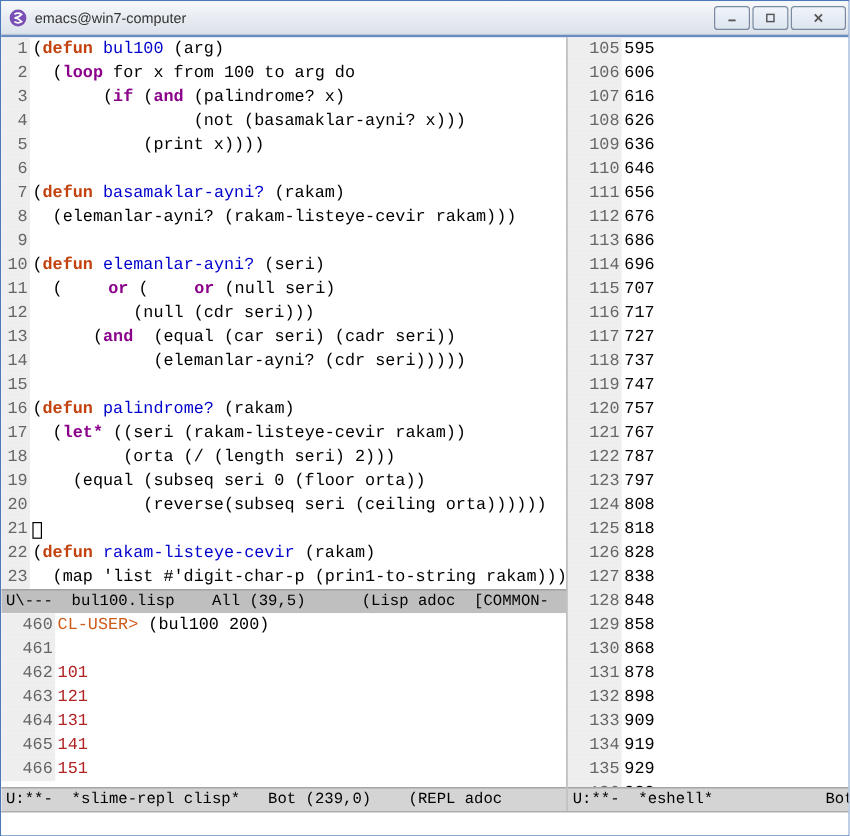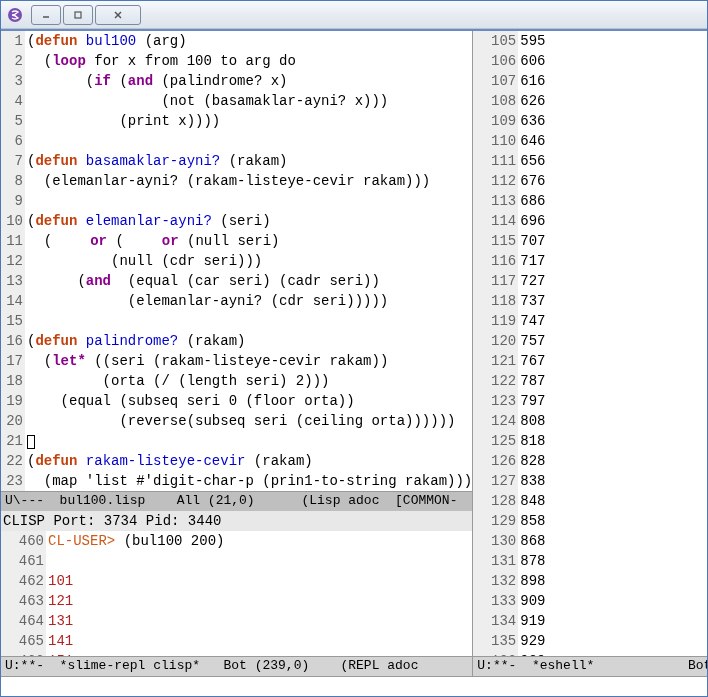--- a/index.html
+++ b/index.html
@@ -145,20 +145,21 @@
 <body>
 
 <div class="window">
   <div class="titlebar">
     <span class="icon">
       <svg width="16" height="16" viewBox="0 0 16 16">
           <circle cx="8" cy="8" r="7" fill="#7a4fb5"></circle>
           <path d="M5 5 Q8 3 11 5 Q8 8 5 8 Q8 8 11 11 Q8 13 5 11" stroke="#fff" stroke-width="1.4" fill="none"></path>
         </svg>
     </span>
+    <span class="title">emacs@win7-computer</span>
     <div class="winbtns">
       <div class="winbtn">
           <svg width="10" height="10">
             <line x1="2" y1="7" x2="8" y2="7" stroke="#555" stroke-width="1.5"></line>
           </svg>
         </div>
       <div class="winbtn">
           <svg width="10" height="10">
             <rect x="2" y="2" width="6" height="6" fill="none" stroke="#555" stroke-width="1.2"></rect>
           </svg>
@@ -170,25 +171,24 @@
           </svg>
         </div>
     </div>
   </div>
 
   <div class="editor-area">
     <div class="left-col">
 
       <div class="pane top-left">
         <div class="code-body" id="source-body"><div class="line"><span class="lnum">1</span><span class="code">(<span class="kw-defun">defun</span> <span class="fn-name">bul100</span> (arg)</span></div><div class="line"><span class="lnum">2</span><span class="code">  (<span class="kw-loop">loop</span> for x from 100 to arg do</span></div><div class="line"><span class="lnum">3</span><span class="code">       (<span class="kw-if">if</span> (<span class="kw-and">and</span> (palindrome? x)</span></div><div class="line"><span class="lnum">4</span><span class="code">                (not (basamaklar-ayni? x)))</span></div><div class="line"><span class="lnum">5</span><span class="code">           (print x))))</span></div><div class="line"><span class="lnum">6</span><span class="code"></span></div><div class="line"><span class="lnum">7</span><span class="code">(<span class="kw-defun">defun</span> <span class="fn-name">basamaklar-ayni?</span> (rakam)</span></div><div class="line"><span class="lnum">8</span><span class="code">  (elemanlar-ayni? (rakam-listeye-cevir rakam)))</span></div><div class="line"><span class="lnum">9</span><span class="code"></span></div><div class="line"><span class="lnum">10</span><span class="code">(<span class="kw-defun">defun</span> <span class="fn-name">elemanlar-ayni?</span> (seri)</span></div><div class="line"><span class="lnum">11</span><span class="code">  (<span class="kw-or">or</span> (<span class="kw-or">or</span> (null seri)</span></div><div class="line"><span class="lnum">12</span><span class="code">          (null (cdr seri)))</span></div><div class="line"><span class="lnum">13</span><span class="code">      (<span class="kw-and">and</span>  (equal (car seri) (cadr seri))</span></div><div class="line"><span class="lnum">14</span><span class="code">            (elemanlar-ayni? (cdr seri)))))</span></div><div class="line"><span class="lnum">15</span><span class="code"></span></div><div class="line"><span class="lnum">16</span><span class="code">(<span class="kw-defun">defun</span> <span class="fn-name">palindrome?</span> (rakam)</span></div><div class="line"><span class="lnum">17</span><span class="code">  (<span class="kw-let">let*</span> ((seri (rakam-listeye-cevir rakam))</span></div><div class="line"><span class="lnum">18</span><span class="code">         (orta (/ (length seri) 2)))</span></div><div class="line"><span class="lnum">19</span><span class="code">    (equal (subseq seri 0 (floor orta))</span></div><div class="line"><span class="lnum">20</span><span class="code">           (reverse(subseq seri (ceiling orta))))))</span></div><div class="line"><span class="lnum">21</span><span class="code"><span class="cursor-box"></span></span></div><div class="line"><span class="lnum">22</span><span class="code">(<span class="kw-defun">defun</span> <span class="fn-name">rakam-listeye-cevir</span> (rakam)</span></div><div class="line"><span class="lnum">23</span><span class="code">  (map 'list #'digit-char-p (prin1-to-string rakam)))</span></div></div>
-        <div class="modeline active">U\---  bul100.lisp    All (21,0)      (Lisp adoc  [COMMON-</div>
+        <div class="modeline active">U\---  bul100.lisp    All (39,5)      (Lisp adoc  [COMMON-</div>
       </div>
 
       <div class="pane bot-left">
-        <div class="repl-info">CLISP  Port: 3734  Pid: 3440</div>
         <div class="code-body" id="repl-body"><div class="line"><span class="lnum lnum3">460</span><span class="code"><span class="prompt">CL-USER&gt; </span>(bul100 200)</span></div><div class="line"><span class="lnum lnum3">461</span><span class="code"></span></div><div class="line"><span class="lnum lnum3">462</span><span class="code"><span class="out">101 </span></span></div><div class="line"><span class="lnum lnum3">463</span><span class="code"><span class="out">121 </span></span></div><div class="line"><span class="lnum lnum3">464</span><span class="code"><span class="out">131 </span></span></div><div class="line"><span class="lnum lnum3">465</span><span class="code"><span class="out">141 </span></span></div><div class="line"><span class="lnum lnum3">466</span><span class="code"><span class="out">151 </span></span></div></div>
         <div class="modeline">U:**-  *slime-repl clisp*   Bot (239,0)    (REPL adoc</div>
       </div>
 
     </div>
 
     <div class="right-col">
       <div class="pane" style="flex:1">
         <div class="code-body" id="eshell-body"><div class="line"><span class="lnum lnum3">105</span><span class="code">595</span></div><div class="line"><span class="lnum lnum3">106</span><span class="code">606</span></div><div class="line"><span class="lnum lnum3">107</span><span class="code">616</span></div><div class="line"><span class="lnum lnum3">108</span><span class="code">626</span></div><div class="line"><span class="lnum lnum3">109</span><span class="code">636</span></div><div class="line"><span class="lnum lnum3">110</span><span class="code">646</span></div><div class="line"><span class="lnum lnum3">111</span><span class="code">656</span></div><div class="line"><span class="lnum lnum3">112</span><span class="code">676</span></div><div class="line"><span class="lnum lnum3">113</span><span class="code">686</span></div><div class="line"><span class="lnum lnum3">114</span><span class="code">696</span></div><div class="line"><span class="lnum lnum3">115</span><span class="code">707</span></div><div class="line"><span class="lnum lnum3">116</span><span class="code">717</span></div><div class="line"><span class="lnum lnum3">117</span><span class="code">727</span></div><div class="line"><span class="lnum lnum3">118</span><span class="code">737</span></div><div class="line"><span class="lnum lnum3">119</span><span class="code">747</span></div><div class="line"><span class="lnum lnum3">120</span><span class="code">757</span></div><div class="line"><span class="lnum lnum3">121</span><span class="code">767</span></div><div class="line"><span class="lnum lnum3">122</span><span class="code">787</span></div><div class="line"><span class="lnum lnum3">123</span><span class="code">797</span></div><div class="line"><span class="lnum lnum3">124</span><span class="code">808</span></div><div class="line"><span class="lnum lnum3">125</span><span class="code">818</span></div><div class="line"><span class="lnum lnum3">126</span><span class="code">828</span></div><div class="line"><span class="lnum lnum3">127</span><span class="code">838</span></div><div class="line"><span class="lnum lnum3">128</span><span class="code">848</span></div><div class="line"><span class="lnum lnum3">129</span><span class="code">858</span></div><div class="line"><span class="lnum lnum3">130</span><span class="code">868</span></div><div class="line"><span class="lnum lnum3">131</span><span class="code">878</span></div><div class="line"><span class="lnum lnum3">132</span><span class="code">898</span></div><div class="line"><span class="lnum lnum3">133</span><span class="code">909</span></div><div class="line"><span class="lnum lnum3">134</span><span class="code">919</span></div><div class="line"><span class="lnum lnum3">135</span><span class="code">929</span></div><div class="line"><span class="lnum lnum3">136</span><span class="code">939</span></div></div>
         <div class="modeline">U:**-  *eshell*            Bot (14</div>

